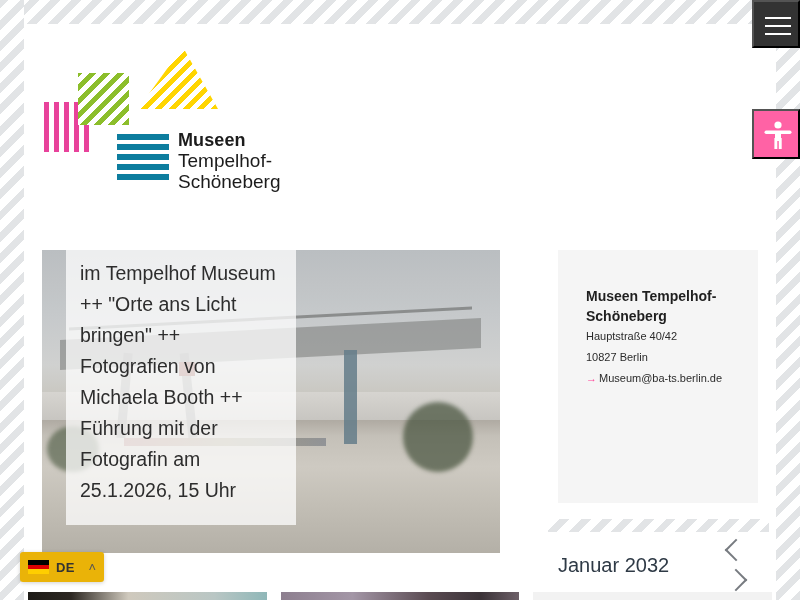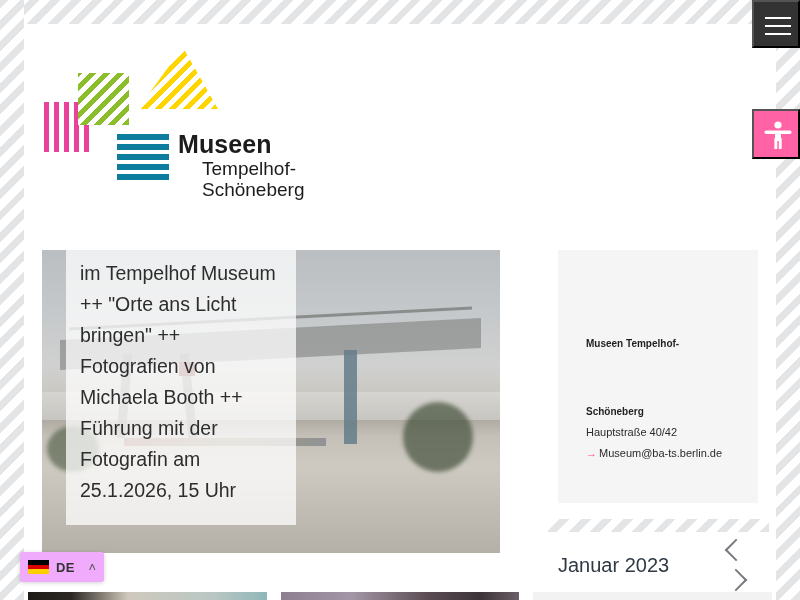--- a/index.html
+++ b/index.html
@@ -125,33 +125,32 @@
     );
   }
 
   .logo-wordmark {
     position: absolute;
     left: 136px;
     top: 88px;
     line-height: 1.12;
   }
   .logo-wordmark .l1 {
-    font-size: 25px;
+    font-size: 18px;
     font-weight: bold;
     color: #1c1c1c;
     letter-spacing: .1px;
     display: block;
   }
   .logo-wordmark .l2,
   .logo-wordmark .l3 {
     font-size: 19px;
     font-weight: normal;
     color: #1c1c1c;
     display: block;
-    margin-left: 24px;
   }
 
   
   .burger {
     position: absolute;
     top: 0; right: 0;
     width: 48px; height: 48px;
     background: #333333;
     z-index: 30;
     cursor: pointer;
@@ -313,21 +312,21 @@
     color: #2d2d2d;
     font-weight: normal;
   }
 
   
   .lang {
     position: absolute;
     left: 20px;
     bottom: 18px;
     width: 84px; height: 30px;
-    background: #f0abfc;
+    background: #eab308;
     border-radius: 3px;
     box-shadow: 0 1px 4px rgba(0,0,0,.18);
     display: flex;
     align-items: center;
     gap: 7px;
     padding: 8px 8px;
     z-index: 40;
     cursor: pointer;
   }
   .flag {
@@ -356,25 +355,24 @@
     position: absolute;
     left: 558px;
     top: 250px;
     width: 200px;
     height: 253px;
     background: #f5f5f5;
     padding: 36px 24px 0 28px;
     z-index: 8;
   }
   .contact .title {
-    font-size: 10px;
+    font-size: 14px;
     font-weight: bold;
     line-height: 20px;
     color: #1f1f1f;
-    margin-top: 48px;
   }
   .contact .addr {
     font-size: 11px;
     line-height: 21px;
     color: #2b2b2b;
   }
   .contact a,
   .contact .link {
     font-size: 11px;
     line-height: 21px;
@@ -516,26 +514,27 @@
   <div class="lang">
     <span class="flag"></span>
     <span class="lang-code">DE</span>
     <span class="lang-caret">˄</span>
   </div>
 
   <aside class="contact">
     <div class="title">Museen Tempelhof-</div>
     <div class="title">Schöneberg</div>
     <div class="addr">Hauptstraße 40/42</div>
+    <div class="addr">10827 Berlin</div>
     <a class="link" href="#"><span class="arrow">→</span><span>Museum@ba-ts.berlin.de</span></a>
   </aside>
 
   <div class="stripes cal-divider"></div>
   <section class="calendar">
-    <div class="cal-title">Januar 2023</div>
+    <div class="cal-title">Januar 2032</div>
     <div class="cal-nav">
       <span class="chev chev-prev" aria-label="Vorheriger Monat"></span>
       <span class="chev chev-next" aria-label="Nächster Monat"></span>
     </div>
   </section>
 
   <div class="teasers">
     <div class="teaser t1"></div>
     <div class="teaser t2"></div>
     <div class="teaser t3"></div>

